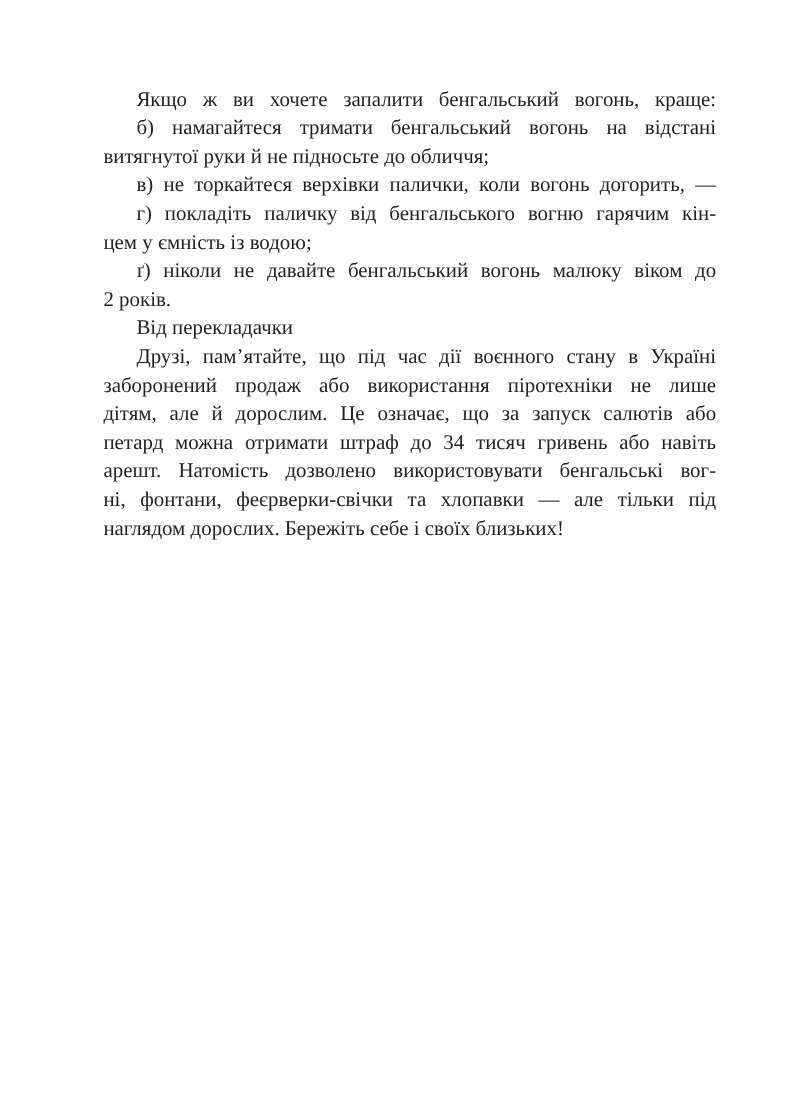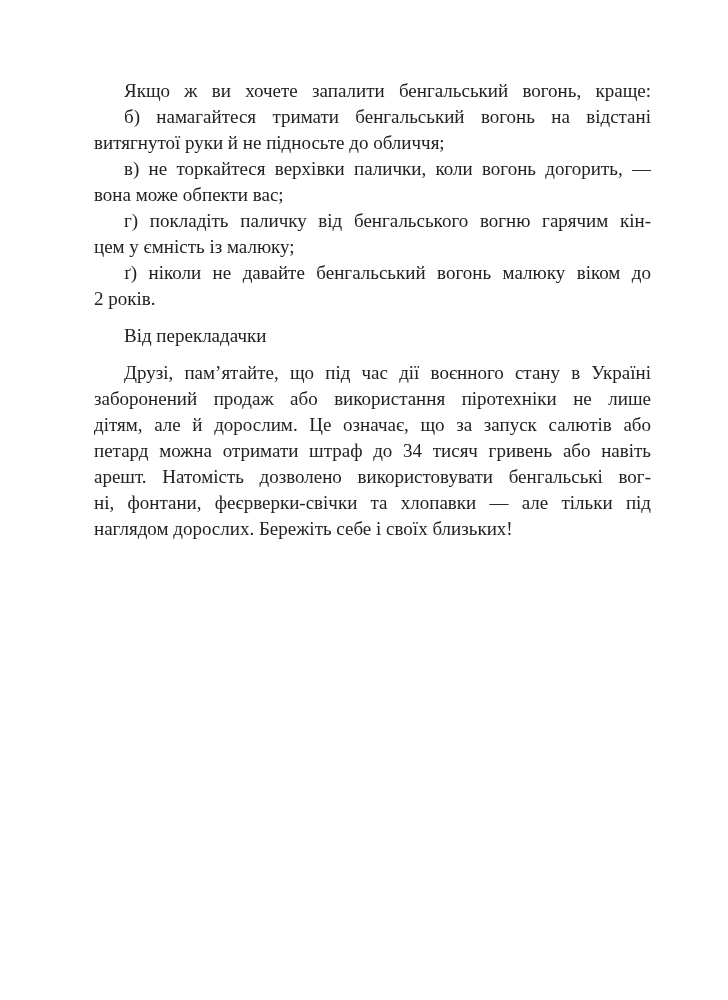--- a/index.html
+++ b/index.html
@@ -15,21 +15,21 @@
     overflow: hidden;
   }
   .text-block {
     position: absolute;
     left: 94px; top: 78px; width: 557px;
     font-size: 19px;
     line-height: 26px;
     color: #222222;
   }
   .para { margin: 0; }
-  .para.space-before { margin-top: 11px; }
+  .para.space-before { }
   .ln {
     height: 26px;
     white-space: nowrap;
     text-justify: inter-word;
   }
   .ln.just {
     text-align: justify;
     text-align-last: justify;
   }
   .ln.indent { text-indent: 30px; }
@@ -41,25 +41,24 @@
   <div class="text-block" style="color: rgb(34, 34, 34);">
       <div class="para">
         <div class="ln just indent">Якщо ж ви хочете запалити бенгальський вогонь, краще:</div>
       </div>
       <div class="para">
         <div class="ln just indent">б) намагайтеся тримати бенгальський вогонь на відстані</div>
         <div class="ln">витягнутої руки й не підносьте до обличчя;</div>
       </div>
       <div class="para">
         <div class="ln just indent">в) не торкайтеся верхівки палички, коли вогонь догорить, —</div>
-        <div class="ln">вона може обпекти вас;</div>
       </div>
       <div class="para">
         <div class="ln just indent">г) покладіть паличку від бенгальського вогню гарячим кін-</div>
-        <div class="ln">цем у ємність із малюку;</div>
+        <div class="ln">цем у ємність із водою;</div>
       </div>
       <div class="para">
         <div class="ln just indent">ґ) ніколи не давайте бенгальський вогонь малюку віком до</div>
         <div class="ln">2 років.</div>
       </div>
       <div class="para space-before">
         <div class="ln indent">Від перекладачки</div>
       </div>
       <div class="para space-before">
         <div class="ln just indent">Друзі, пам’ятайте, що під час дії воєнного стану в Україні</div>

